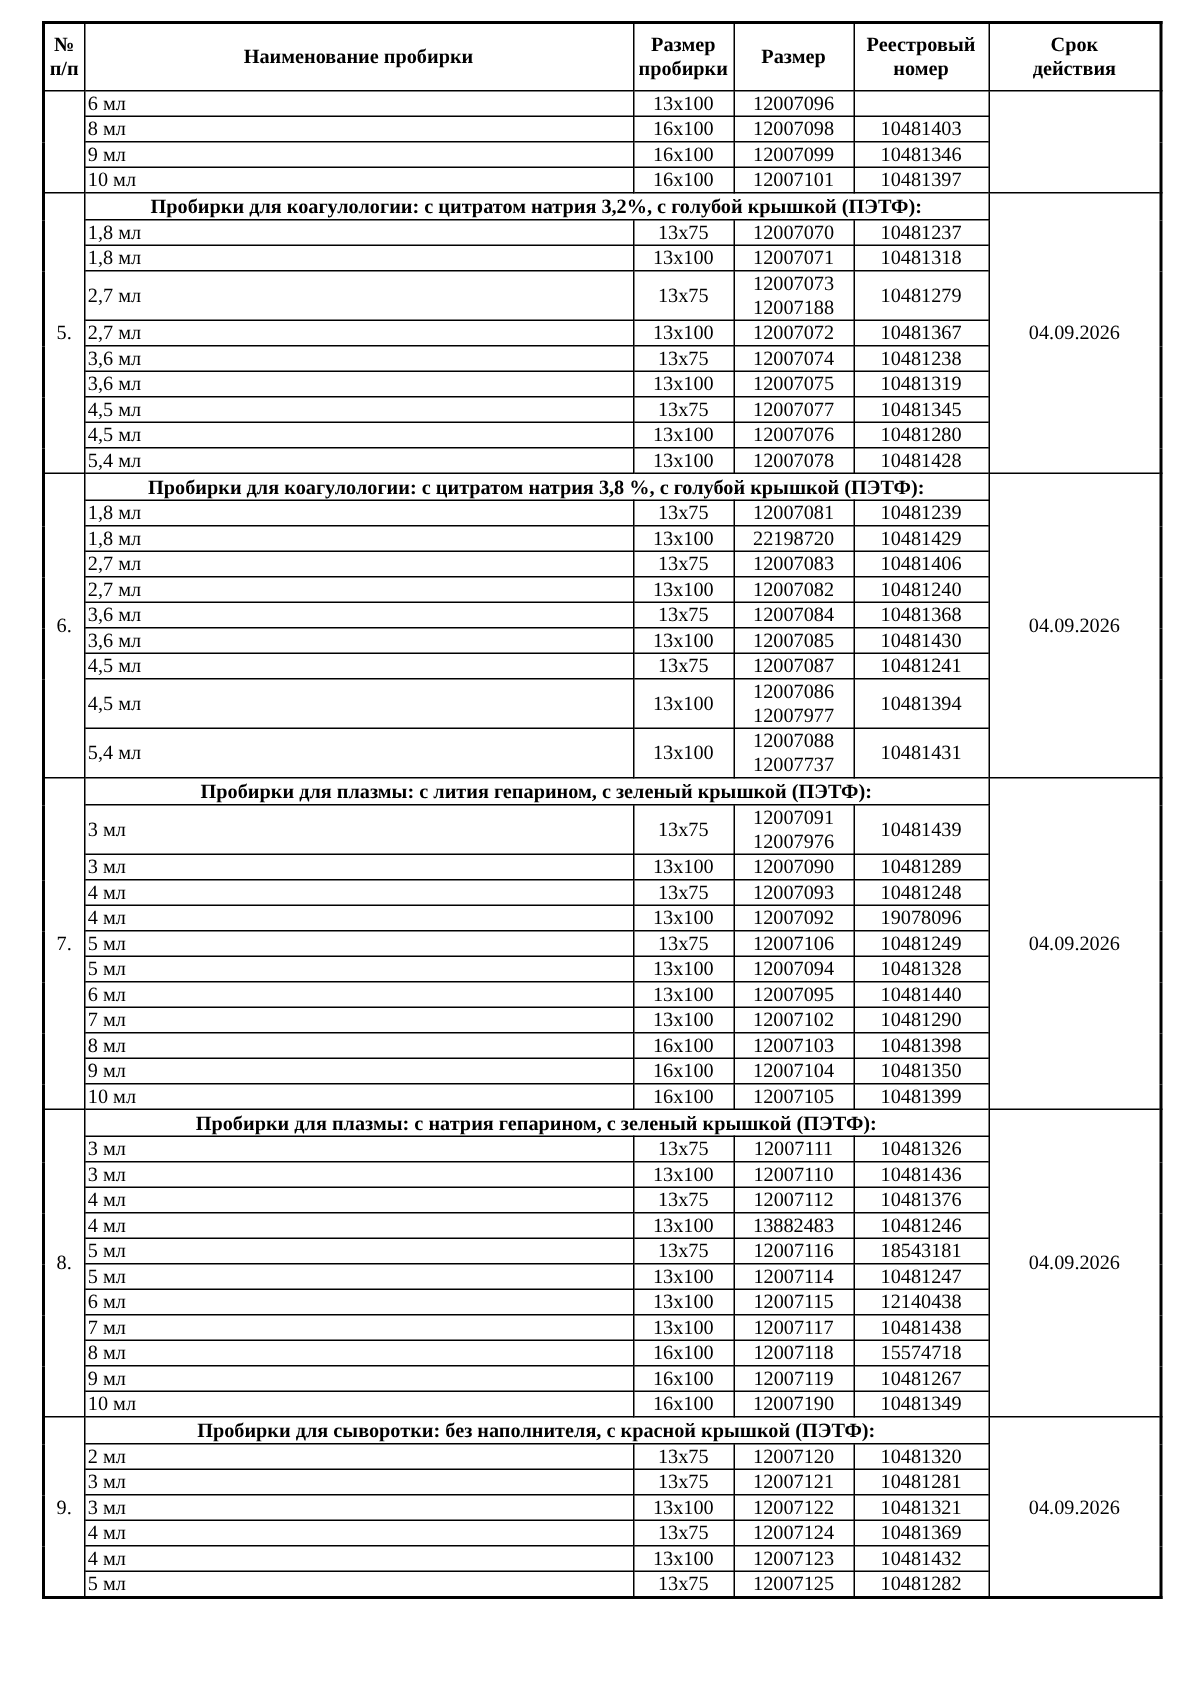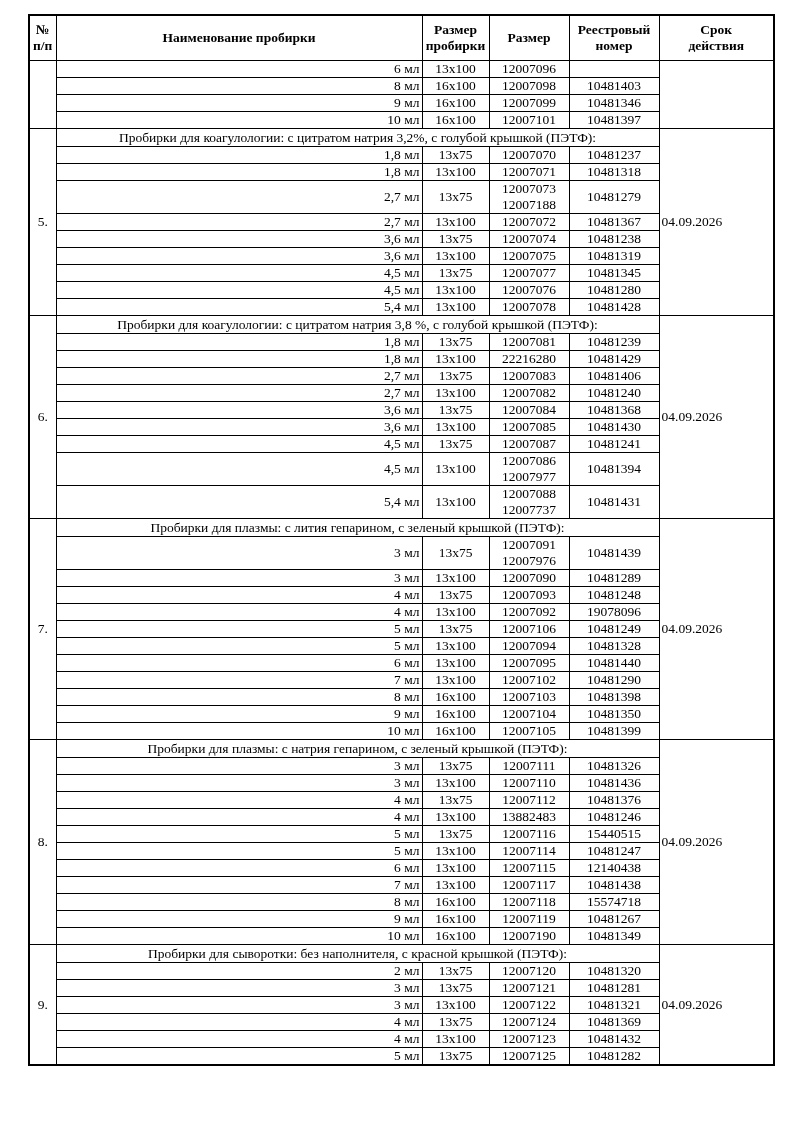--- a/index.html
+++ b/index.html
@@ -14,25 +14,25 @@
     padding:0 2px;
     overflow:hidden;
   }
   table.reg th{
     font-weight:bold;
     text-align:center;
     white-space:pre-line;
     height:44px;
     font-size:13.5px;
   }
-  td.name{text-align:right;padding-left:5px;}
+  td.name{text-align:left;padding-left:5px;}
   td.c{text-align:center;white-space:pre-line;}
   td.num{text-align:center;vertical-align:top;padding-top:1px;}
-  td.title{font-weight:normal;text-align:center;height:17px;}
-  td.validity{}
+  td.title{font-weight:bold;text-align:center;height:17px;}
+  td.validity{text-align:center;}
   tr.data td{height:16px;}
 </style>
 </head>
 <body>
 
 <div class="page">
   <table class="reg">
     <colgroup>
       <col style="width:27px">
       <col style="width:366px">
@@ -149,21 +149,21 @@
         </tr>
         <tr class="data">
           <td class="name">1,8 мл</td>
           <td class="c">13x75</td>
           <td class="c">12007081</td>
           <td class="c">10481239</td>
         </tr>
         <tr class="data">
           <td class="name">1,8 мл</td>
           <td class="c">13x100</td>
-          <td class="c">22216280</td>
+          <td class="c">22198720</td>
           <td class="c">10481429</td>
         </tr>
         <tr class="data">
           <td class="name">2,7 мл</td>
           <td class="c">13x75</td>
           <td class="c">12007083</td>
           <td class="c">10481406</td>
         </tr>
         <tr class="data">
           <td class="name">2,7 мл</td>
@@ -301,21 +301,21 @@
         <tr class="data">
           <td class="name">4 мл</td>
           <td class="c">13x100</td>
           <td class="c">13882483</td>
           <td class="c">10481246</td>
         </tr>
         <tr class="data">
           <td class="name">5 мл</td>
           <td class="c">13x75</td>
           <td class="c">12007116</td>
-          <td class="c">15440515</td>
+          <td class="c">18543181</td>
         </tr>
         <tr class="data">
           <td class="name">5 мл</td>
           <td class="c">13x100</td>
           <td class="c">12007114</td>
           <td class="c">10481247</td>
         </tr>
         <tr class="data">
           <td class="name">6 мл</td>
           <td class="c">13x100</td>

